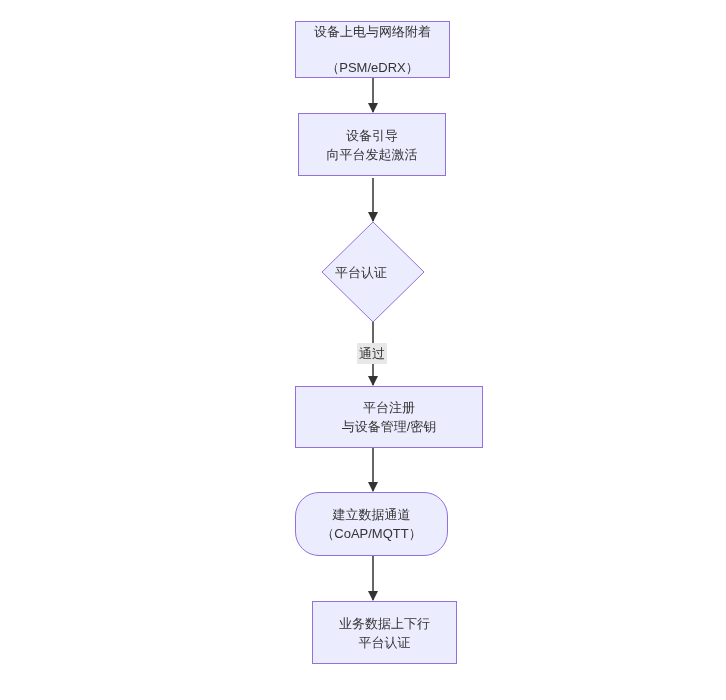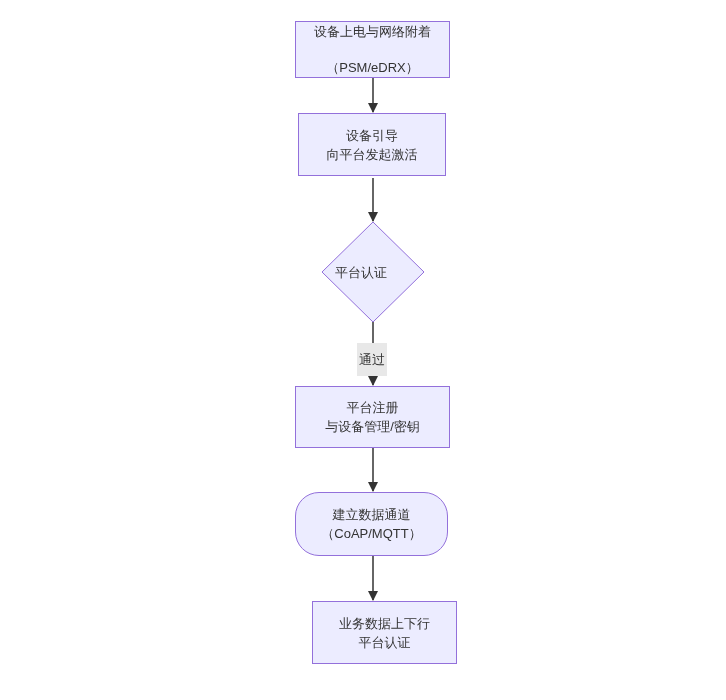--- a/index.html
+++ b/index.html
@@ -41,21 +41,21 @@
     position: absolute;
     background: transparent;
     border: none;
   }
   .edge-label {
     position: absolute;
     transform: translateX(-50%);
     background: #e8e8e8;
     font-size: 13px;
     line-height: 19px;
-    padding: 7px 2px;
+    padding: 1px 2px;
     color: #333333;
     text-align: center;
   }
   .node-line {
     white-space: nowrap;
   }
 </style>
 </head>
 <body>
 
@@ -84,21 +84,21 @@
     <div class="node-line">设备引导</div>
     <div class="node-line">向平台发起激活</div>
   </div>
 
   <div class="node diamond-label" style="left:310px; top:222px; width:102px; height:100px;">
     <div class="node-line">平台认证</div>
   </div>
 
   <div class="edge-label" style="left:372px; top:343px;">通过</div>
 
-  <div class="node" style="left:295px; top:386px; width:155px; height:62px;">
+  <div class="node" style="left:295px; top:386px; width:188px; height:62px;">
     <div class="node-line">平台注册</div>
     <div class="node-line">与设备管理/密钥</div>
   </div>
 
   <div class="node" style="left:295px; top:492px; width:153px; height:64px;border-radius:24px;">
     <div class="node-line">建立数据通道</div>
     <div class="node-line">（CoAP/MQTT）</div>
   </div>
 
   <div class="node" style="left:300px; top:601px; width:145px; height:63px;margin-left:12px;">

